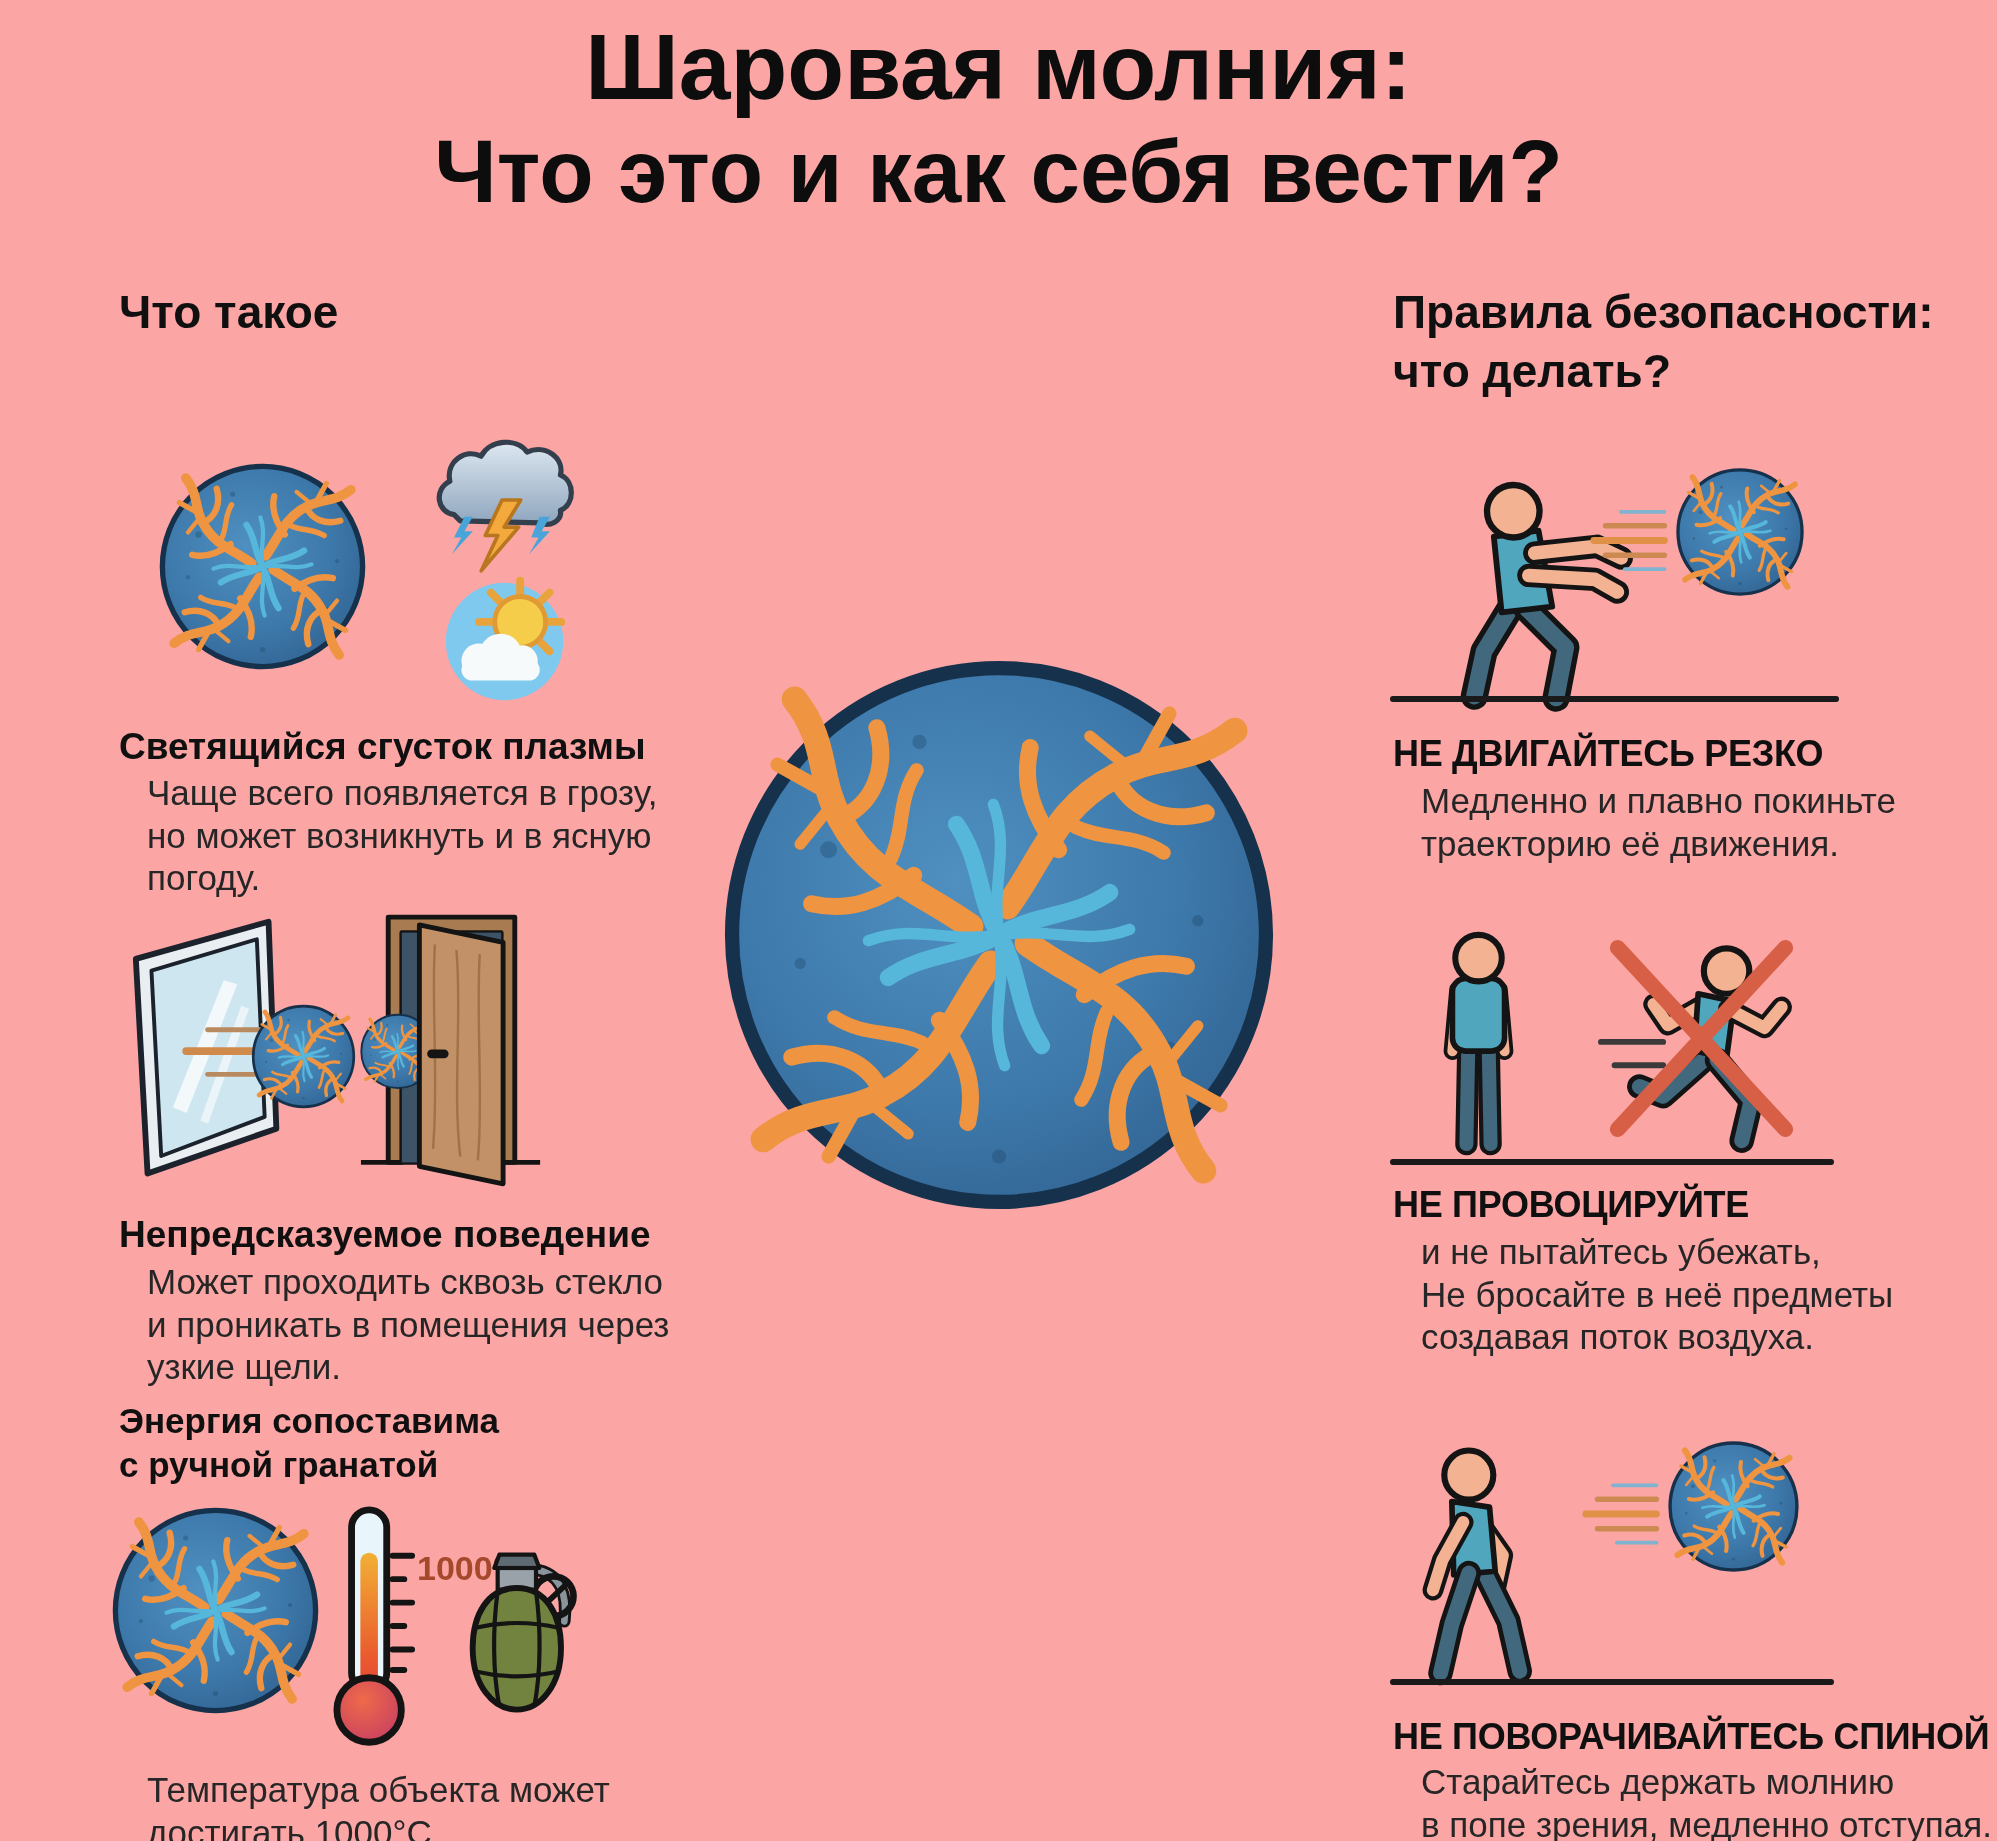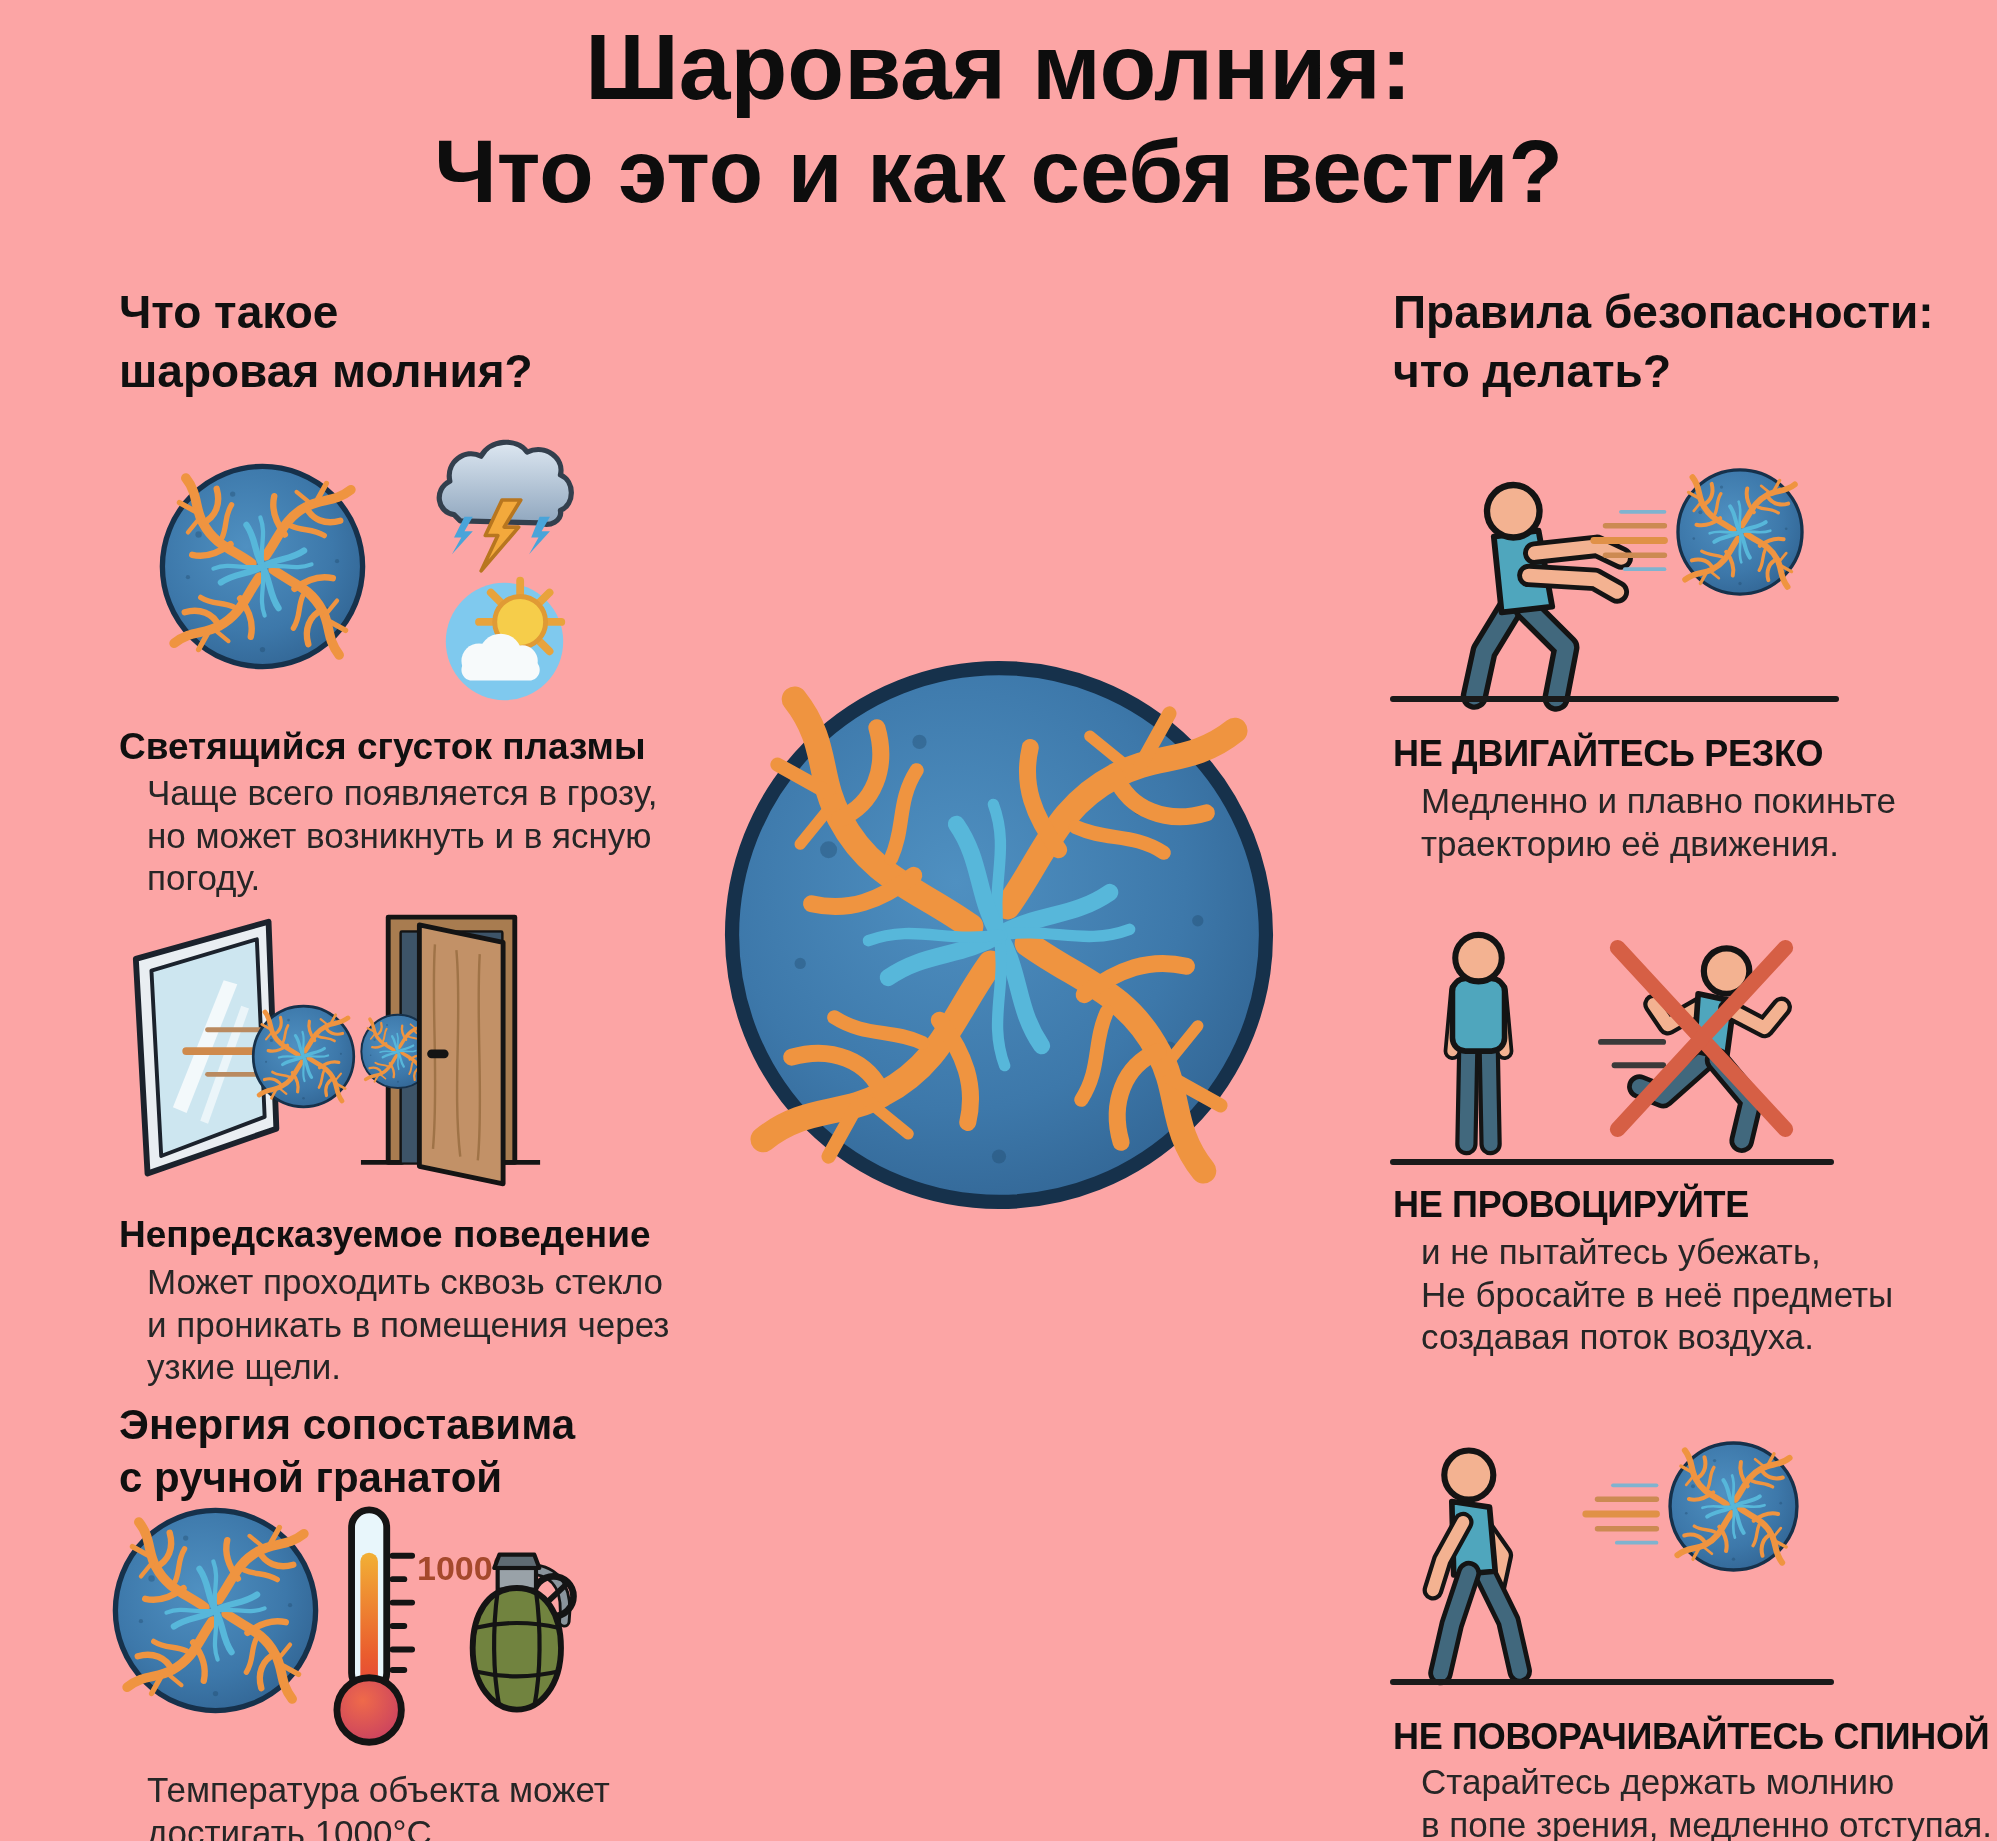--- a/index.html
+++ b/index.html
@@ -79,21 +79,20 @@
         <use href="#bArm" transform="rotate(270 100 100)"></use>
       </g>
     </defs>
   </svg>
 
   <div class="abs title-line1" style="top:15.6px;left:0;">Шаровая молния:</div>
   <div class="abs title-line2" style="top:123px;left:0;">Что это и как себя вести?</div>
 
   <div class="abs col-header" style="left:119px;top:283px;">
     <div>Что такое</div>
-    <div>шаровая молния?</div>
   </div>
 
   <svg class="abs" style="left:156px;top:460px;" width="213" height="213" viewBox="0 0 200 200">
       <use href="#ballArt"></use>
     </svg>
 
   <svg class="abs" style="left:429px;top:427px;" width="146" height="146" viewBox="0 0 140 140">
     <path d="M24,84 C8,82 4,60 20,52 C16,34 34,20 50,28 C58,12 84,10 94,24 C112,16 130,30 126,46 C140,52 140,74 126,80 C128,90 116,96 106,92 L30,90 Z" fill="url(#gCloud)" stroke="#333f4d" stroke-width="5" stroke-linejoin="round"></path>
     <polygon points="70,70 54,104 66,104 50,138 86,96 72,96 88,70" fill="#f3a93c" stroke="#b8761f" stroke-width="3.5" stroke-linejoin="round"></polygon>
     <polygon points="34,86 24,106 31,106 22,122 42,100 34,100 42,86" fill="#49a4d9"></polygon>
@@ -159,21 +158,21 @@
     <rect x="70" y="148" width="22" height="9" rx="4.5" fill="#141414"></rect>
   </svg>
 
   <div class="abs sec-heading" style="left:119px;top:1212px;">Непредсказуемое поведение</div>
   <div class="abs" style="left:119px;top:1261px;">
     <div class="body-line">Может проходить сквозь стекло</div>
     <div class="body-line">и проникать в помещения через</div>
     <div class="body-line">узкие щели.</div>
   </div>
 
-  <div class="abs sec-heading" style="left:119px;top:1399px;font-size:42px;">
+  <div class="abs sec-heading" style="left:119px;top:1399px;font-size:35px;">
     <div>Энергия сопоставима</div>
     <div>с ручной гранатой</div>
   </div>
 
   <svg class="abs" style="left:109px;top:1504px;" width="213" height="213" viewBox="0 0 200 200">
       <use href="#ballArt"></use>
     </svg>
 
   <svg class="abs" style="left:330px;top:1502px;" width="90" height="249" viewBox="0 0 92 255">
     <g stroke="#141414" stroke-width="6" stroke-linecap="round">

